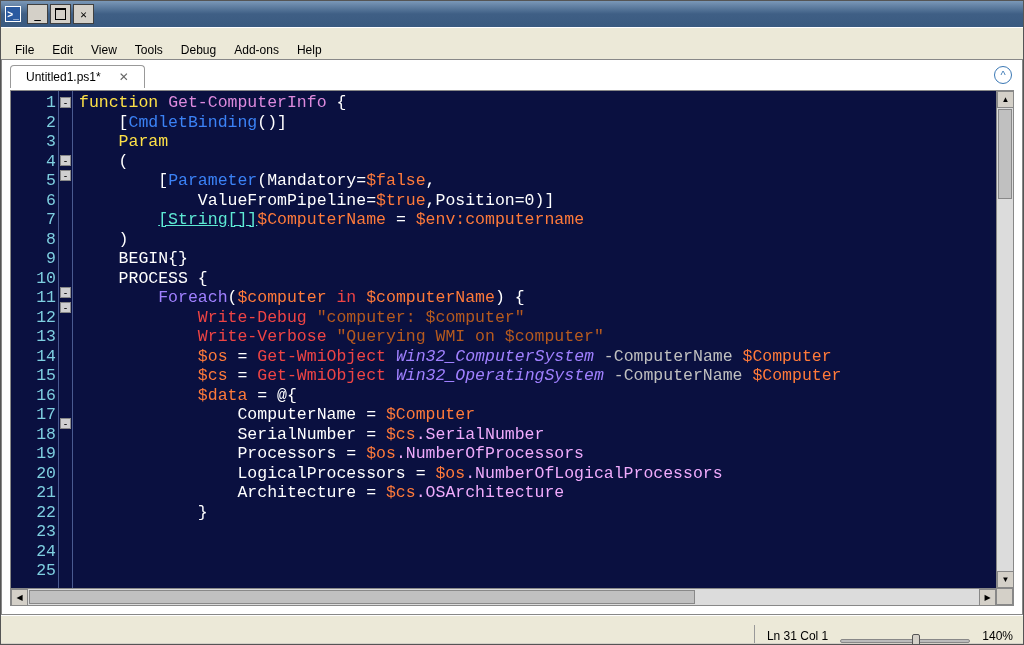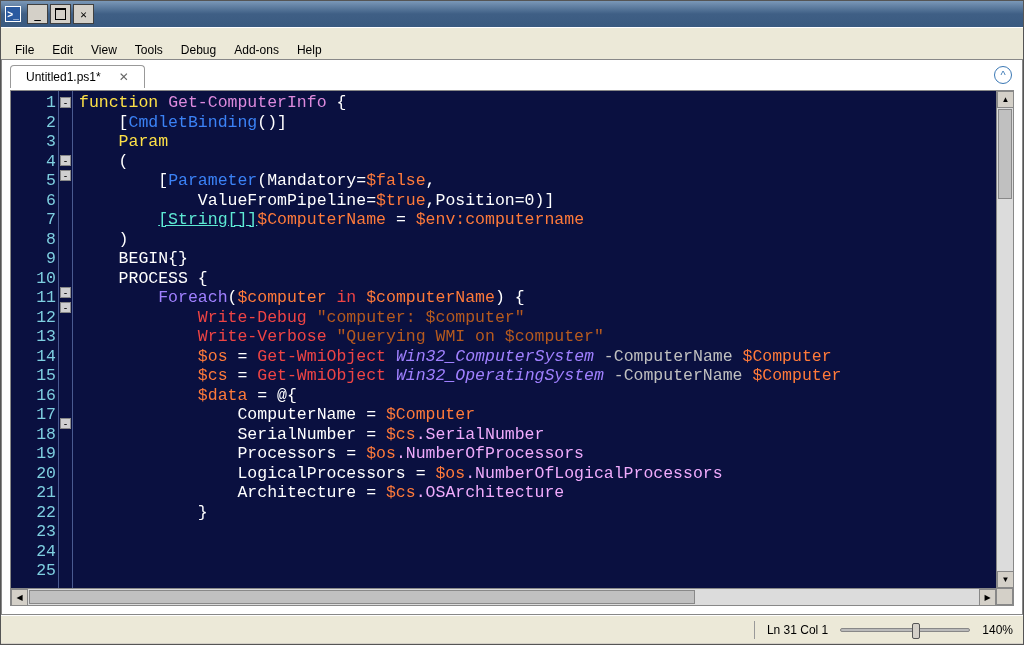--- a/index.html
+++ b/index.html
@@ -169,21 +169,21 @@
   .vtrack{flex:1;position:relative;}
   .vthumb{position:absolute;left:1px;right:1px;top:1px;height:90px;background:#c0c0c0;border:1px solid #888;}
   .htrack{flex:1;position:relative;}
   .hthumb{position:absolute;top:1px;bottom:1px;left:1px;width:70%;background:#c0c0c0;border:1px solid #888;}
   .corner{position:absolute;right:0;bottom:0;width:17px;height:17px;background:#d4d0c8;border:1px solid #888;}
   
   .statusbar {
     height: 28px;
     background: #ece9d8;
     display: flex;
-    align-items: center;
+    align-items: flex-end;
     justify-content: flex-end;
     gap: 12px;
     padding: 0 10px;
     font-size: 12px;
     border-top: 1px solid #fff;
   }
   .status-sep{width:1px;height:18px;background:#999;}
   .zoom-slider{
     width:130px;height:4px;background:#bbb;position:relative;
     border:1px solid #888;border-radius:2px;

